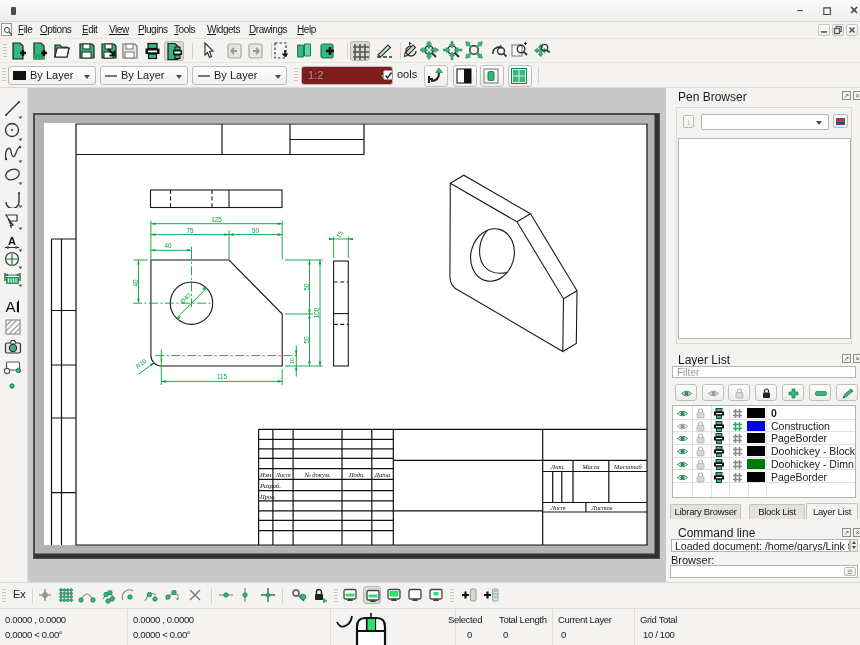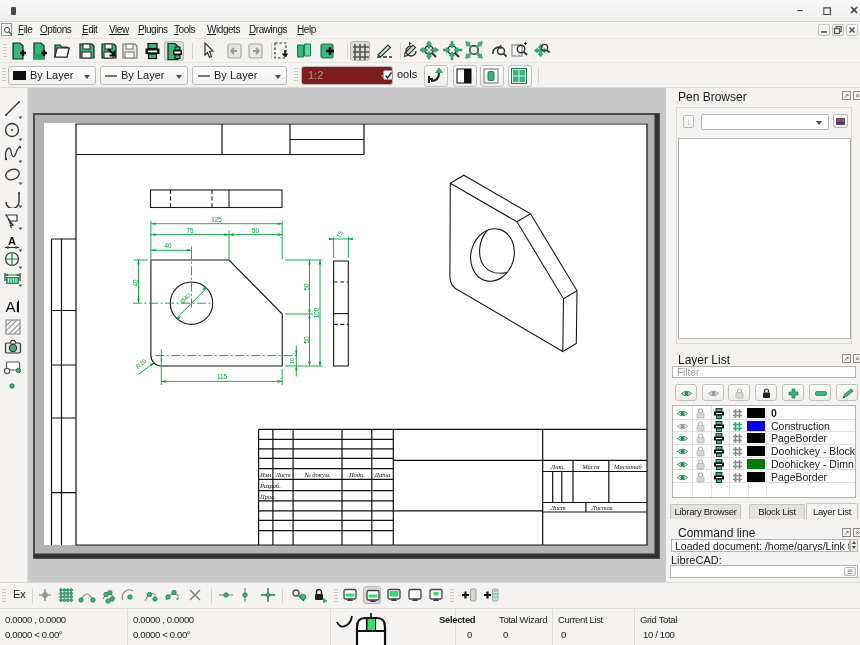--- a/index.html
+++ b/index.html
@@ -780,21 +780,21 @@
     <div class="abs tab tab-active" style="left:140px;top:415px;width:52px;">Layer List</div>
 
     <div class="abs dock-title" style="left:12px;top:438px;">Command line</div>
     <div class="dkbtn" style="left:176px;top:440px;">↗</div>
       <div class="dkbtn" style="left:187px;top:440px;">×</div>
     <div class="whitebox" style="left:5px;top:451px;width:179px;height:12.5px;font-size:10.5px;line-height:12px;padding-left:3px;white-space:nowrap;overflow:hidden;">Loaded document: /home/garys/Link to</div>
     <div class="abs" style="left:184px;top:451px;width:8px;height:12.5px;background:#eeedeb;border:1px solid #bdbbb7;">
       <div class="abs" style="left:0.5px;top:1px;width:0;height:0;border-left:2.5px solid transparent;border-right:2.5px solid transparent;border-bottom:3.5px solid #4a4a4a;"></div>
       <div class="abs" style="left:0.5px;top:6px;width:0;height:0;border-left:2.5px solid transparent;border-right:2.5px solid transparent;border-top:3.5px solid #4a4a4a;"></div>
     </div>
-    <div class="abs" style="left:5px;top:466px;font-size:11px;">LibreCAD:</div>
+    <div class="abs" style="left:5px;top:466px;font-size:11px;">Browser:</div>
     <div class="whitebox" style="left:4px;top:477px;width:188px;height:13px;"></div>
     <div class="abs" style="left:178px;top:479px;width:12px;height:9px;background:linear-gradient(#fdfdfd,#eeedeb);border:1px solid #bdbbb7;border-radius:2px;font-size:6px;color:#555;text-align:center;line-height:8px;">☰</div>
   </div>
   <div id="toolbar3" class="abs">
       <div class="grip" style="left:2px;top:6px;"></div>
       <div class="abs" style="left:13px;top:5px;font-size:11px;color:#1a1a1a;">Ex</div>
       <div class="tsep" style="left:32px;top:5px;"></div>
       <div class="bicon" style="left:36px;">
         <svg width="18" height="18" viewBox="0 0 18 18">
           <path d="M9,3 V15 M3,9 H15" stroke="#777" stroke-width="1.2"></path>
@@ -956,24 +956,24 @@
     <div class="abs" style="left:133px;top:20px;">0.0000 &lt; 0.00°</div>
     <div class="abs" style="left:330px;top:0;width:1px;height:37px;background:#dddbd7;"></div>
     <svg class="abs" style="left:334px;top:3px;" width="70" height="34" viewBox="0 0 70 34">
       <path d="M3,10 Q6,17 12,13.5 Q17,11 18,4" fill="none" stroke="#111" stroke-width="1.8"></path>
       <path d="M37,5 V1" stroke="#111" stroke-width="1.6"></path>
       <path d="M23,34 V15 Q23,6 31,6 H43 Q51,6 51,15 V34" fill="#fff" stroke="#111" stroke-width="2.2"></path>
       <path d="M23,19 H51 M33,6 V19 M41,6 V19" stroke="#111" stroke-width="2.2"></path>
       <rect x="33.5" y="7" width="7.5" height="11" fill="#2ee06e"></rect>
     </svg>
     <div class="abs" style="left:455px;top:0;width:1px;height:37px;background:#dddbd7;"></div>
-    <div class="abs" style="left:439px;top:5px;font-weight:bold;">Selected</div>
+    <div class="abs" style="left:448px;top:5px;">Selected</div>
     <div class="abs" style="left:467px;top:20px;">0</div>
-    <div class="abs" style="left:499px;top:5px;">Total Wizard</div>
+    <div class="abs" style="left:499px;top:5px;">Total Length</div>
     <div class="abs" style="left:503px;top:20px;">0</div>
     <div class="abs" style="left:552px;top:0;width:1px;height:37px;background:#dddbd7;"></div>
-    <div class="abs" style="left:558px;top:5px;">Current List</div>
+    <div class="abs" style="left:558px;top:5px;">Current Layer</div>
     <div class="abs" style="left:561px;top:20px;">0</div>
     <div class="abs" style="left:634px;top:0;width:1px;height:37px;background:#dddbd7;"></div>
     <div class="abs" style="left:640px;top:5px;">Grid Total</div>
     <div class="abs" style="left:643px;top:20px;">10 / 100</div>
   </div>
 </div>
 
 </body></html>

